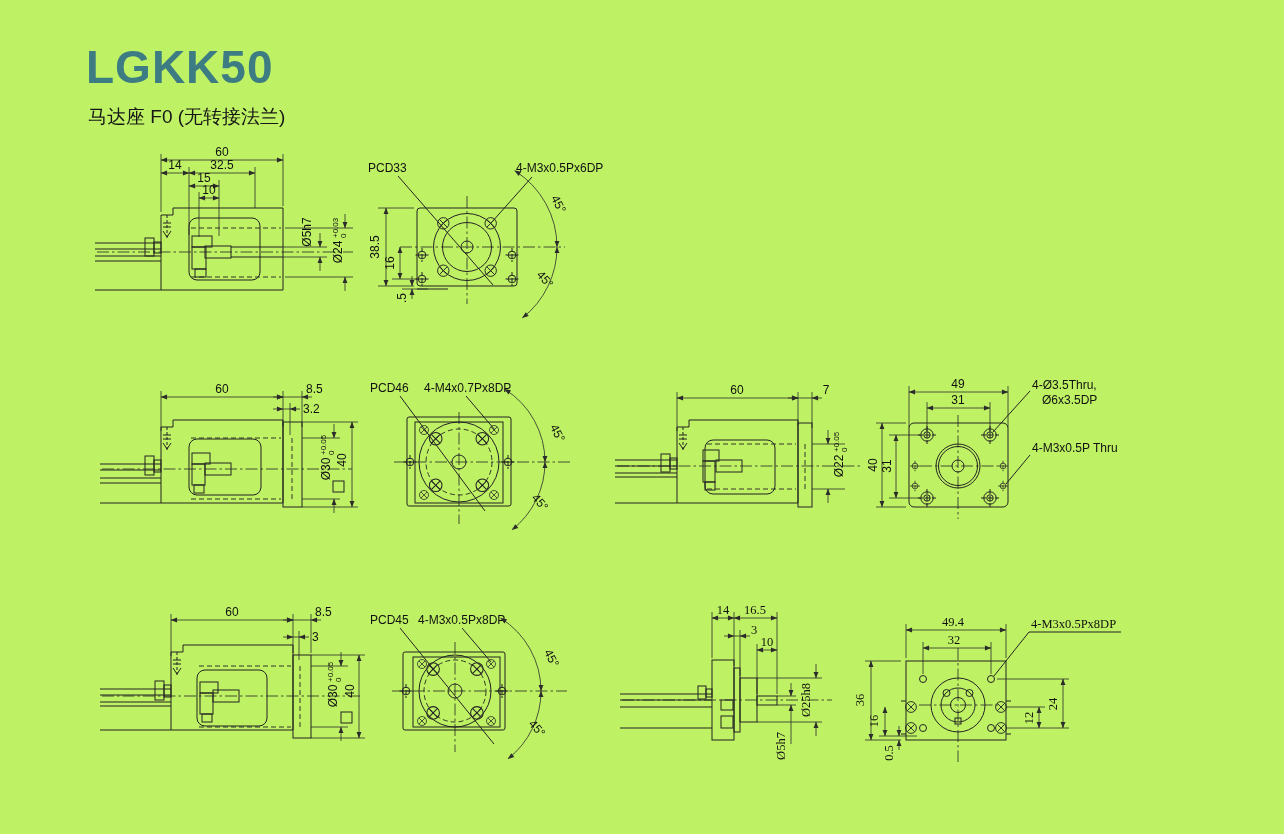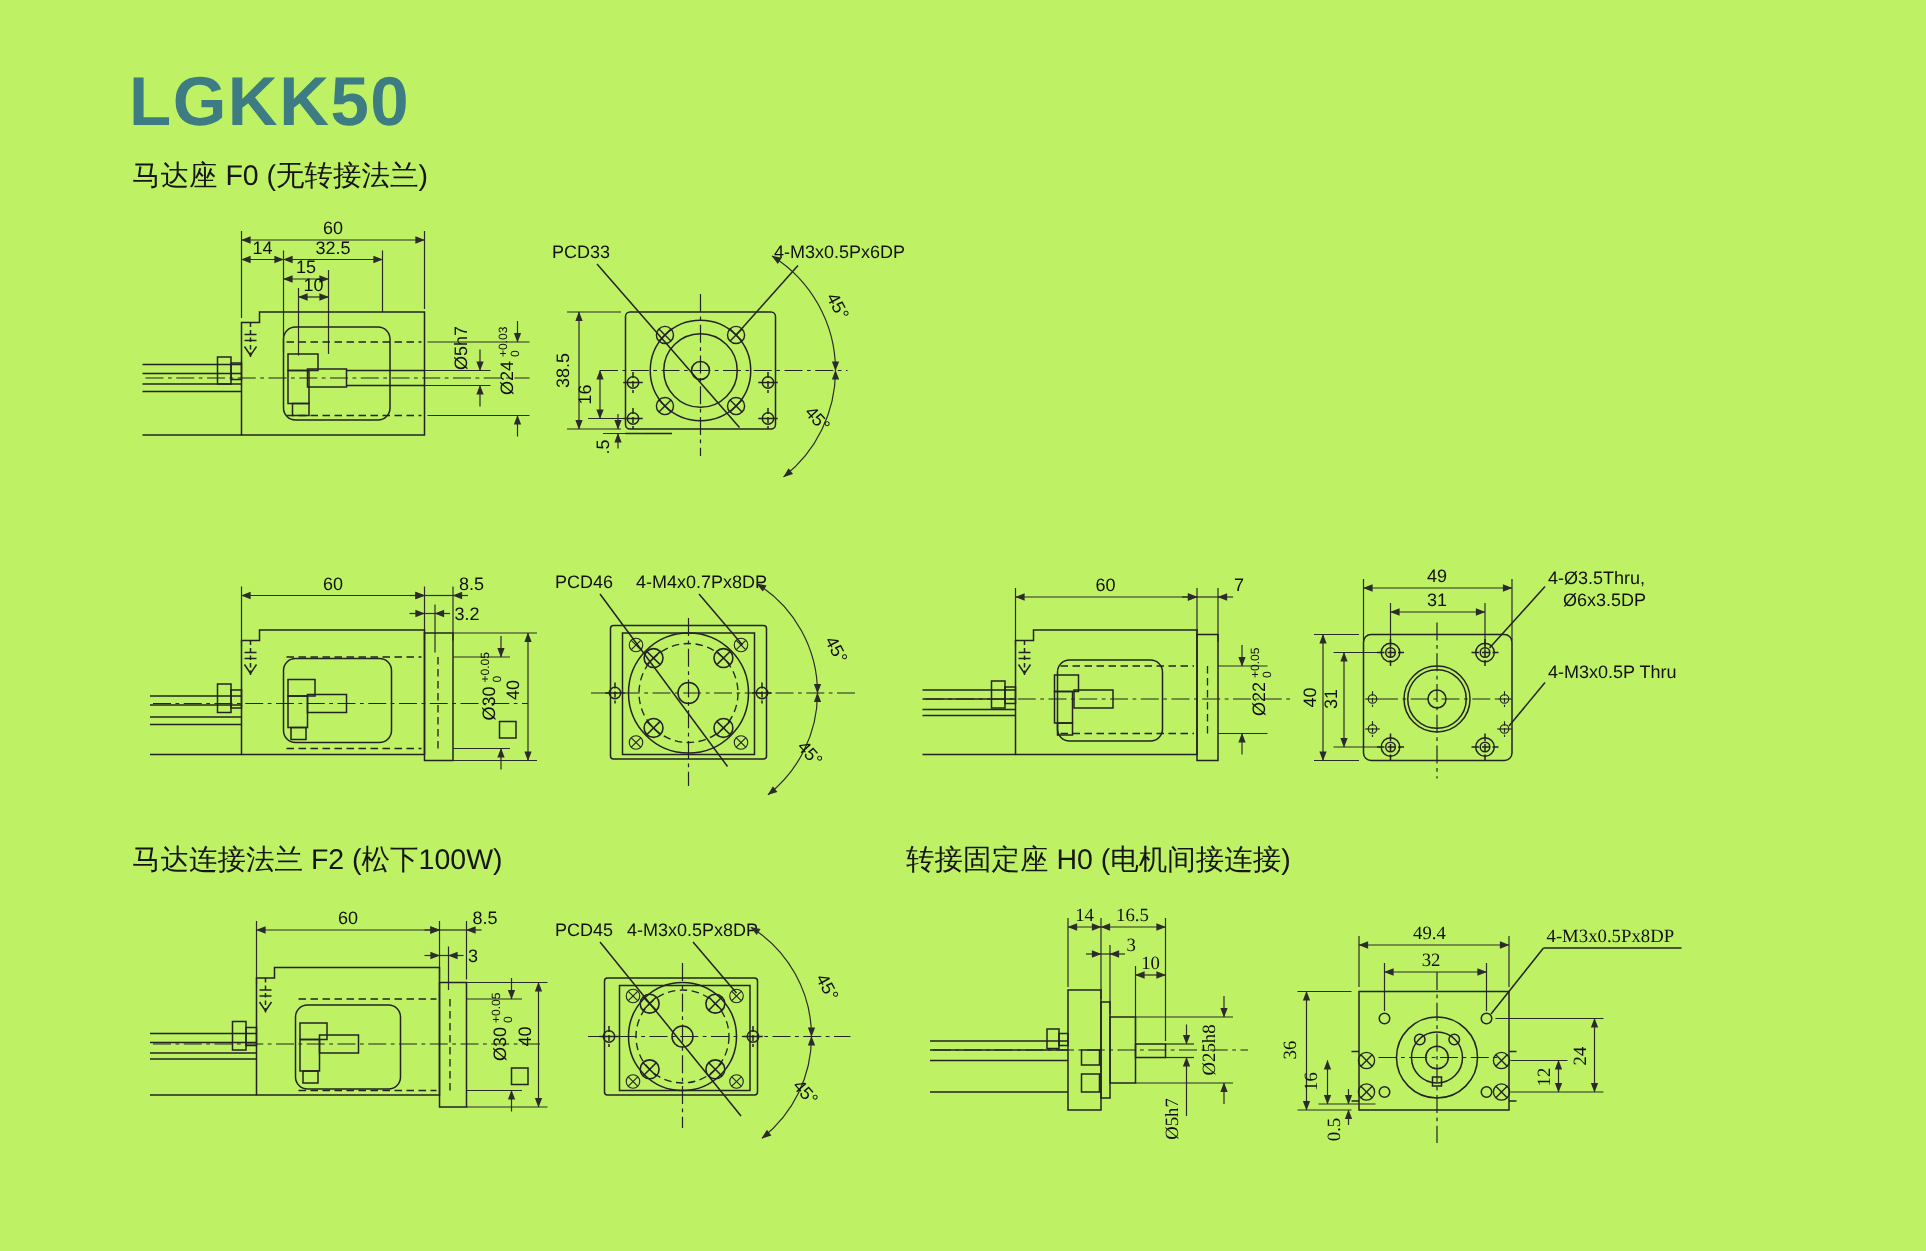--- a/index.html
+++ b/index.html
@@ -49,22 +49,20 @@
       <path d="M-4,9 L0,15 L4,9"></path>
     </g>
   </defs>
 </svg>
 
 <div class="page">
 
   <div class="title">LGKK50</div>
 
   <div class="sec-head" style="left:88px;top:104px">马达座 F0 (无转接法兰)</div>
-  <div class="sec-head" style="left:88px;top:560px">马达连接法兰 F2 (松下100W)</div>
-  <div class="sec-head" style="left:604px;top:560px">转接固定座 H0 (电机间接连接)</div>
 
   <svg class="drw" style="left:95px;top:140px" width="275" height="195" viewBox="0 0 275 195">
     <line class="dm" x1="66" y1="20" x2="188" y2="20" marker-start="url(#ar)" marker-end="url(#ar)"></line>
     <line class="dm" x1="66" y1="14" x2="66" y2="72"></line>
       <line class="dm" x1="188" y1="14" x2="188" y2="66"></line>
     <text class="tm" x="127" y="16">60</text>
     <line class="dm" x1="66" y1="33" x2="94" y2="33" marker-start="url(#ar)" marker-end="url(#ar)"></line>
     <text class="tm" x="80" y="29">14</text>
     <line class="dm" x1="94" y1="33" x2="160" y2="33" marker-start="url(#ar)" marker-end="url(#ar)"></line>
     <line class="dm" x1="94" y1="27" x2="94" y2="95"></line>

